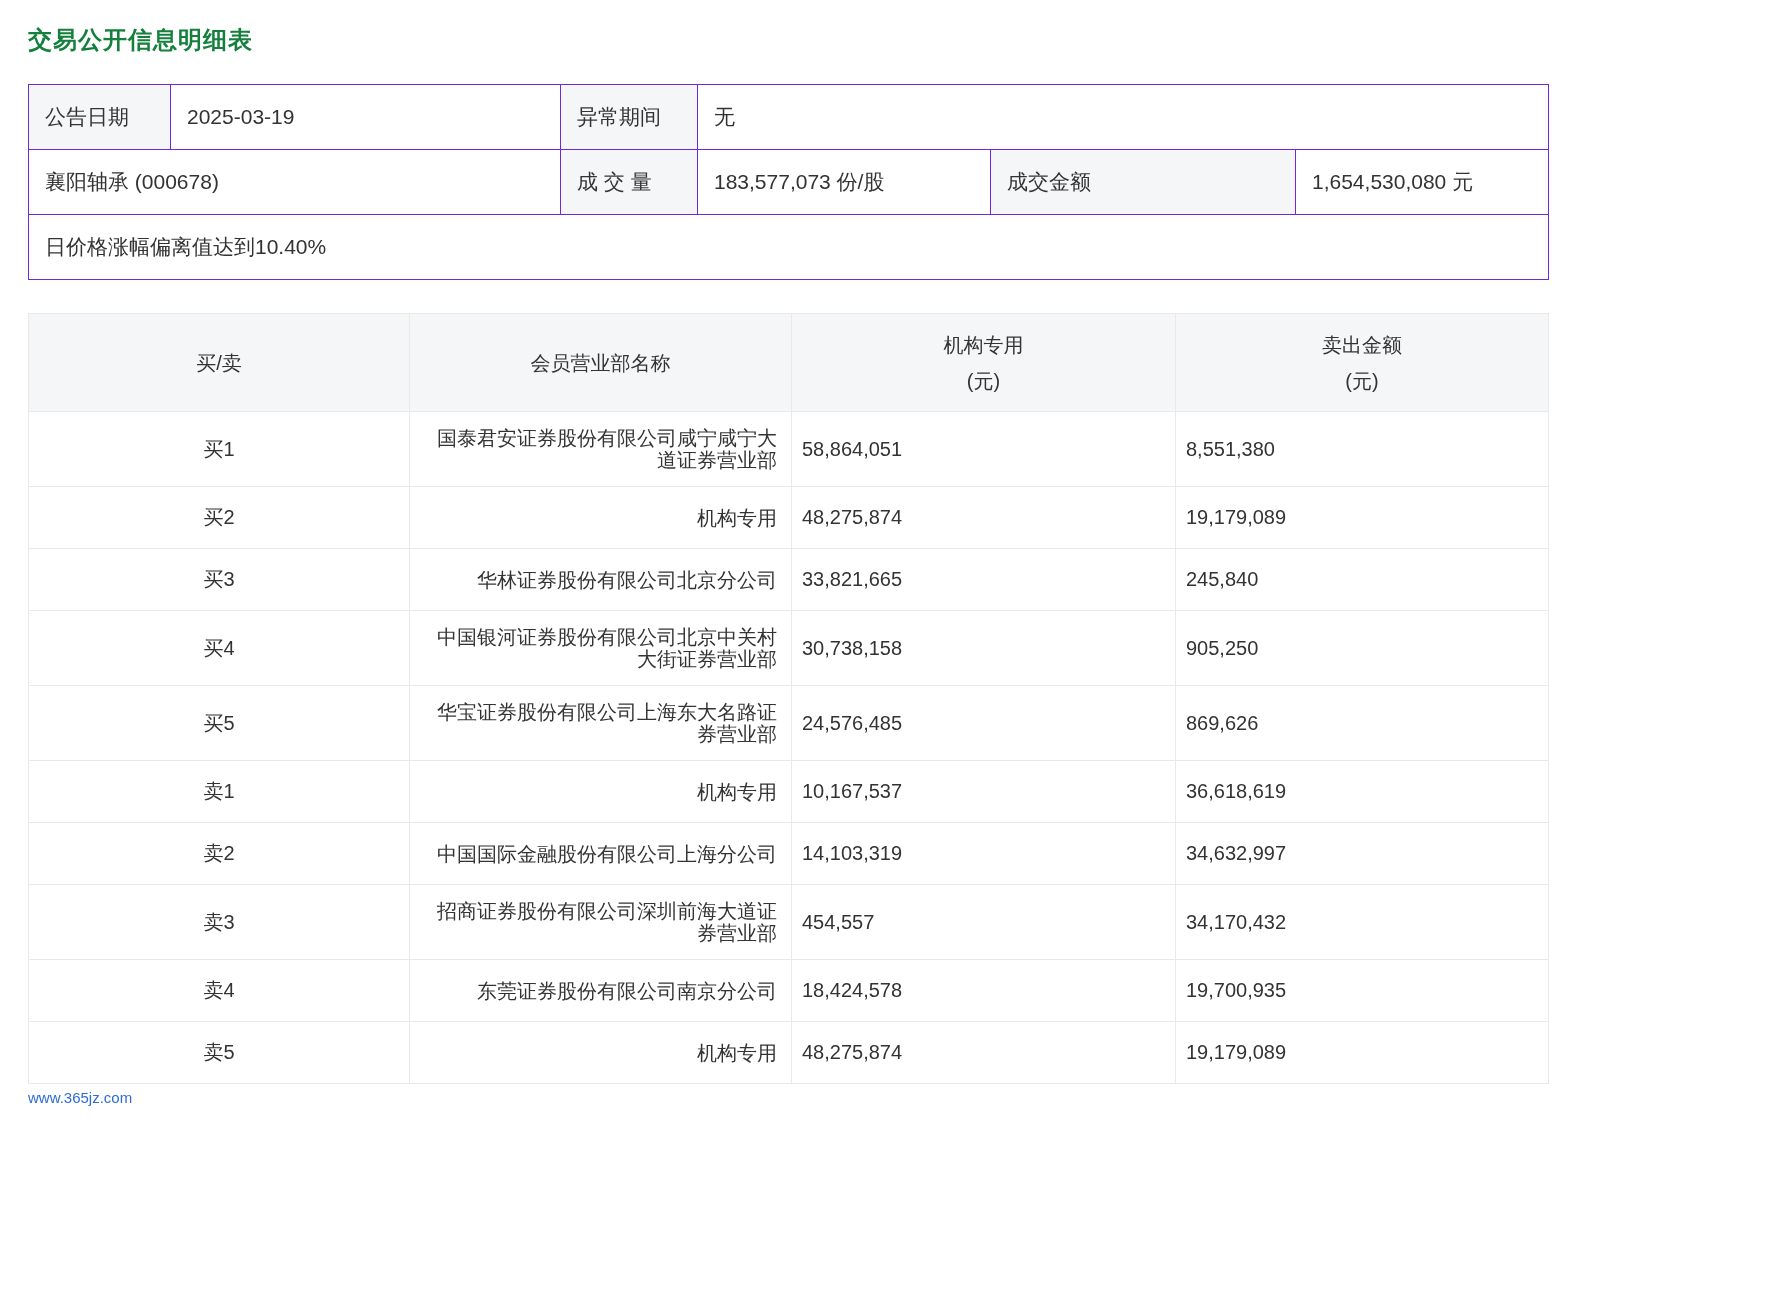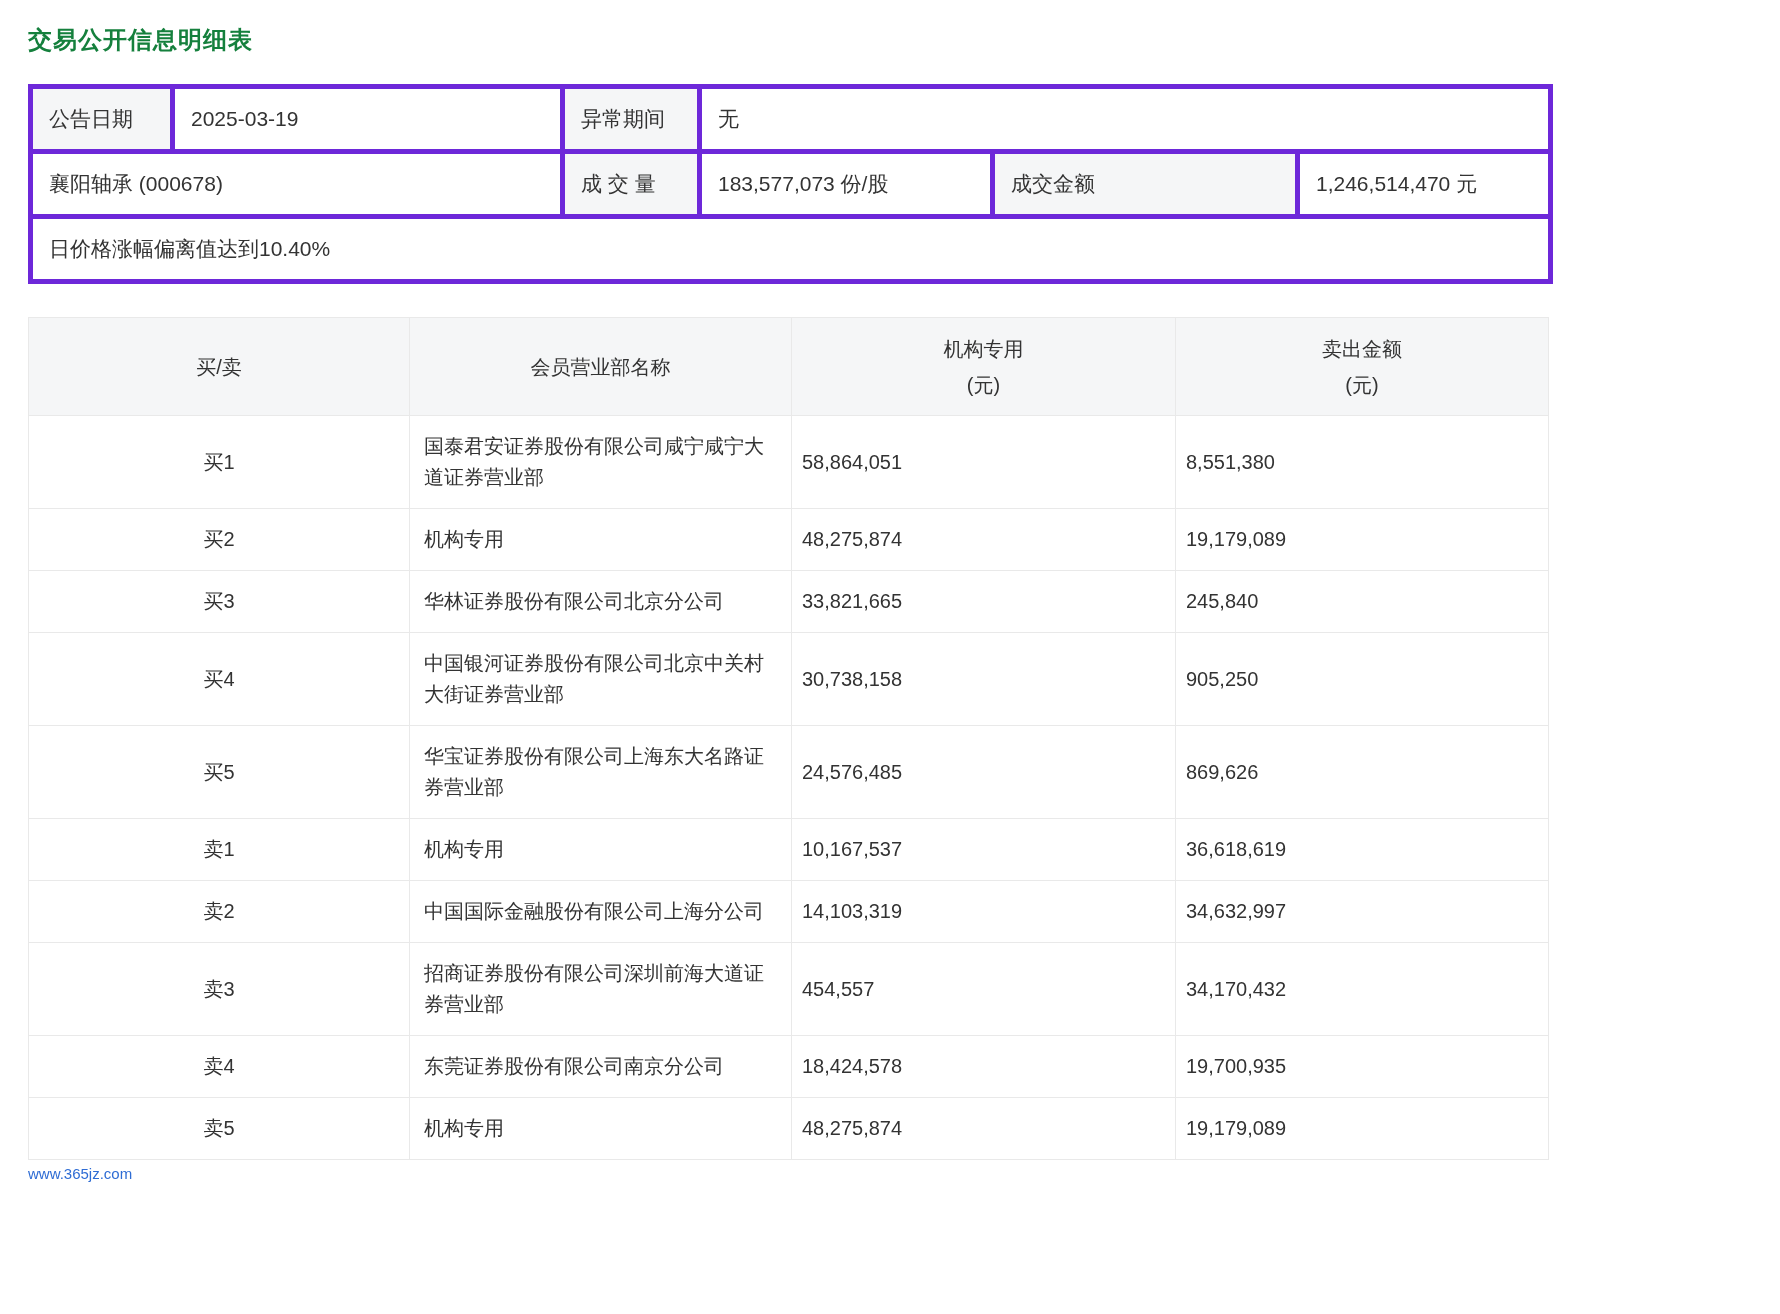--- a/index.html
+++ b/index.html
@@ -22,21 +22,21 @@
     margin-bottom: 28px;
     letter-spacing: 1px;
   }
   table {
     border-collapse: collapse;
     table-layout: fixed;
     width: 1520px;
   }
   
   .summary-table td {
-    border: 5px solid #6d28d9;
+    border: 1px solid #6d28d9;
     height: 65px;
     padding: 0 16px;
     font-size: 21px;
     vertical-align: middle;
     overflow: hidden;
     white-space: nowrap;
   }
   .summary-table td.label {
     background: #f5f6f7;
   }
@@ -55,23 +55,23 @@
     text-align: center;
     padding: 0 10px;
   }
   .broker-table th .hline { line-height: 36px; }
   .broker-table td.side {
     text-align: center;
     padding: 15px 10px;
     line-height: 31px;
   }
   .broker-table td.name {
-    text-align: left;
+    text-align: right;
     padding: 15px 14px;
-    line-height: 31px;
+    line-height: 22px;
     word-break: break-all;
   }
   .broker-table td.amount {
     text-align: left;
     padding: 15px 10px;
     line-height: 31px;
   }
   
   .watermark {
     width: 1520px;
@@ -105,21 +105,21 @@
         <td class="label">公告日期</td>
         <td class="value">2025-03-19</td>
         <td class="label">异常期间</td>
         <td class="value" colspan="3">无</td>
       </tr>
       <tr>
         <td class="value" colspan="2">襄阳轴承 (000678)</td>
         <td class="label">成 交 量</td>
         <td class="value">183,577,073 份/股</td>
         <td class="label">成交金额</td>
-        <td class="value">1,246,514,470 元</td>
+        <td class="value">1,654,530,080 元</td>
       </tr>
       <tr>
         <td class="value" colspan="6">日价格涨幅偏离值达到10.40%</td>
       </tr>
     </tbody>
   </table>
 
   <table class="broker-table">
     <colgroup>
       <col style="width:381px">

